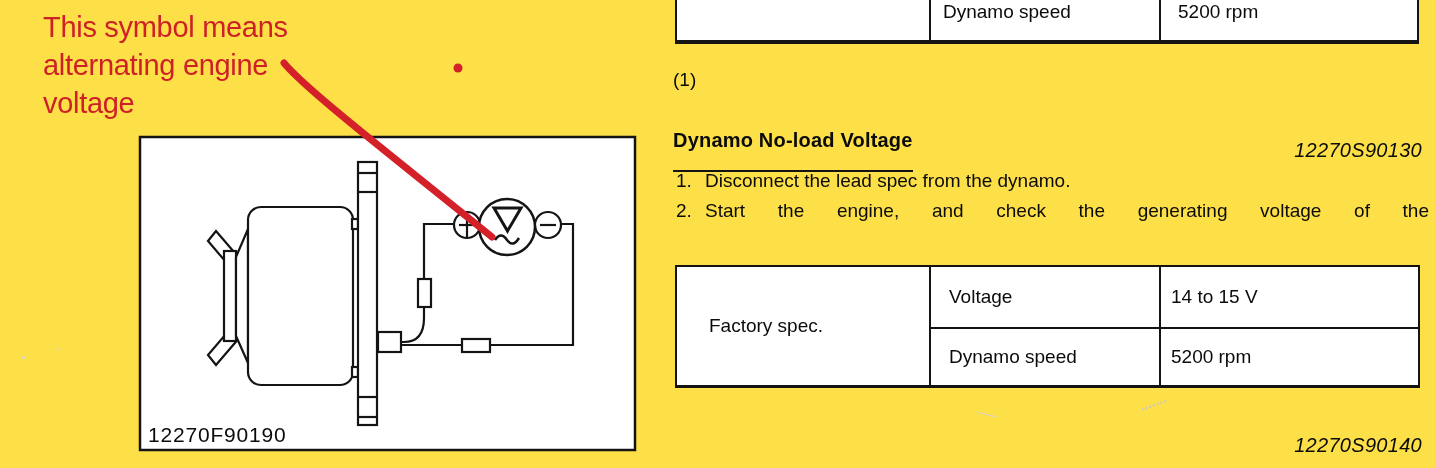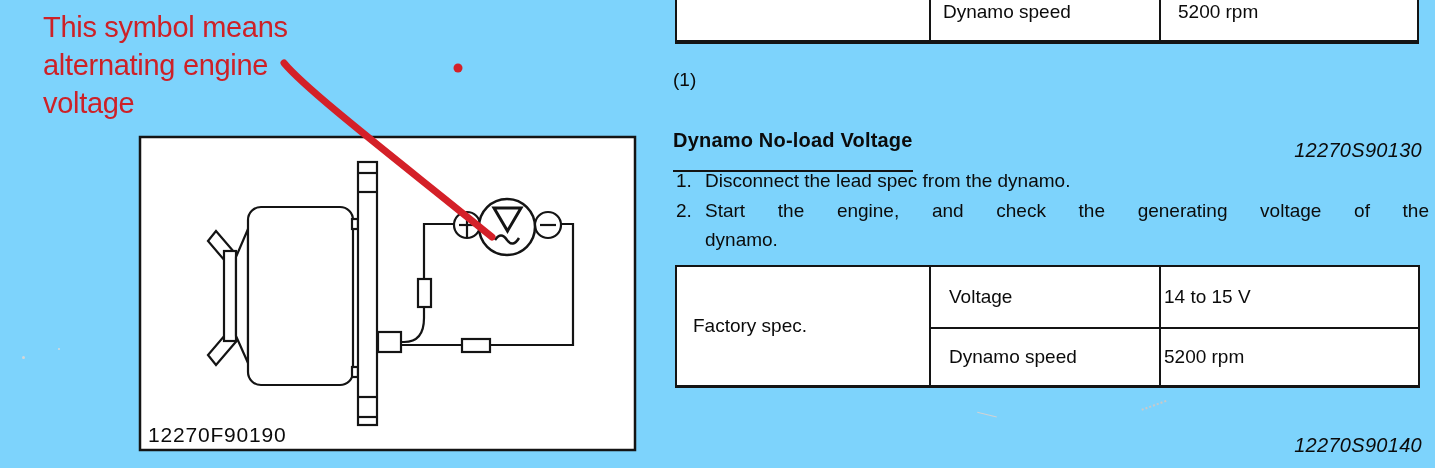--- a/index.html
+++ b/index.html
@@ -1,18 +1,18 @@
 <!DOCTYPE html>
 <html><head>
 <meta charset="utf-8">
 <style>
   html,body { margin:0; padding:0; background:#ffffff; }
   #page {
     position:relative; width:1435px; height:468px; overflow:hidden;
-    background:#7dd3fc; font-family:"Liberation Sans","DejaVu Sans",sans-serif;
+    background:#fde047; font-family:"Liberation Sans","DejaVu Sans",sans-serif;
     color:#0b0b0b;
   }
   
   .red-note {
     position:absolute; left:43px; top:8px;
     font-size:29px; line-height:38px; letter-spacing:-0.3px;
     color:#cd2127; white-space:nowrap;
   }
   
   .fig-svg { position:absolute; left:0; top:0; }
@@ -44,25 +44,25 @@
   .step { display:flex; line-height:29px; margin-bottom:1px; }
   .step .num { width:29px; flex:0 0 29px; }
   .step .body { width:724px; }
   .justified { text-align:justify; text-align-last:justify; }
   .spec-table {
     position:absolute; left:675px; top:265px; width:745px; height:123px;
     box-sizing:border-box; border:2px solid #141414; border-bottom-width:3px;
     display:grid; grid-template-columns:252px 230px 1fr; grid-template-rows:60px 1fr;
     background:#fff;
   }
-  .spec-table .fh { grid-row:1/3; padding-left:16px; }
+  .spec-table .fh { grid-row:1/3; padding-left:32px; }
   .spec-table .bl { border-left:2px solid #141414; }
   .spec-table .bt { border-top:2px solid #141414; }
   .spec-table .p  { padding-left:18px; }
-  .spec-table .v  { padding-left:3px; }
+  .spec-table .v  { padding-left:10px; }
   
   .artifact { position:absolute; pointer-events:none; }
   .a1 { left:1143px; top:404px; width:26px; height:12px;
         border-top:2px dotted #c9c9c9; transform:rotate(-20deg); }
   .a2 { left:976px; top:414px; width:20px; height:8px;
         border-top:1px solid #d2d2d2; transform:rotate(14deg); }
   .a3 { left:22px; top:356px; width:3px; height:3px; background:#d6d6d6; border-radius:50%; }
   .a4 { left:58px; top:348px; width:2px; height:2px; background:#dadada; border-radius:50%; }
 </style>
 </head>
@@ -142,21 +142,20 @@
 
   <div class="steps">
     <div class="step">
       <span class="num">1.</span>
       <span class="body">Disconnect the lead spec from the dynamo.</span>
     </div>
     <div class="step">
       <span class="num">2.</span>
       <span class="body">
         <span class="justified" style="display:block;">Start the engine, and check the generating voltage of the</span>
-        <span style="display:block;">dynamo.</span>
       </span>
     </div>
   </div>
 
   <div class="spec-table">
     <div class="t-cell fh">Factory spec.</div>
     <div class="t-cell bl p">Voltage</div>
     <div class="t-cell bl v">14 to 15 V</div>
     <div class="t-cell bl bt p">Dynamo speed</div>
     <div class="t-cell bl bt v">5200 rpm</div>

